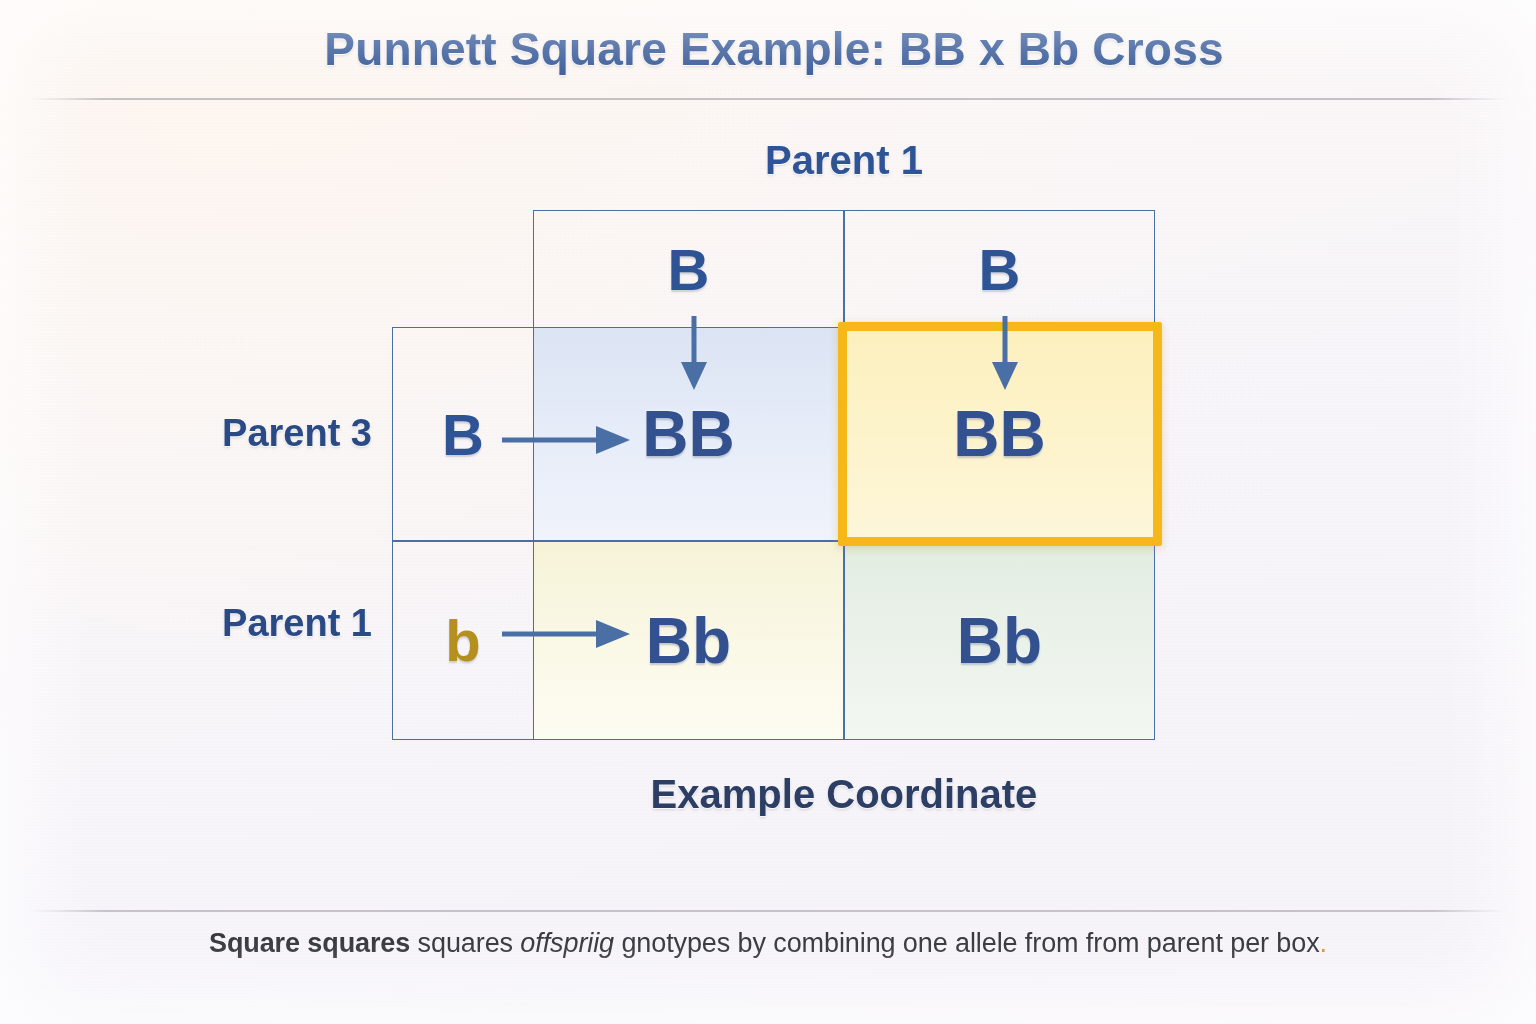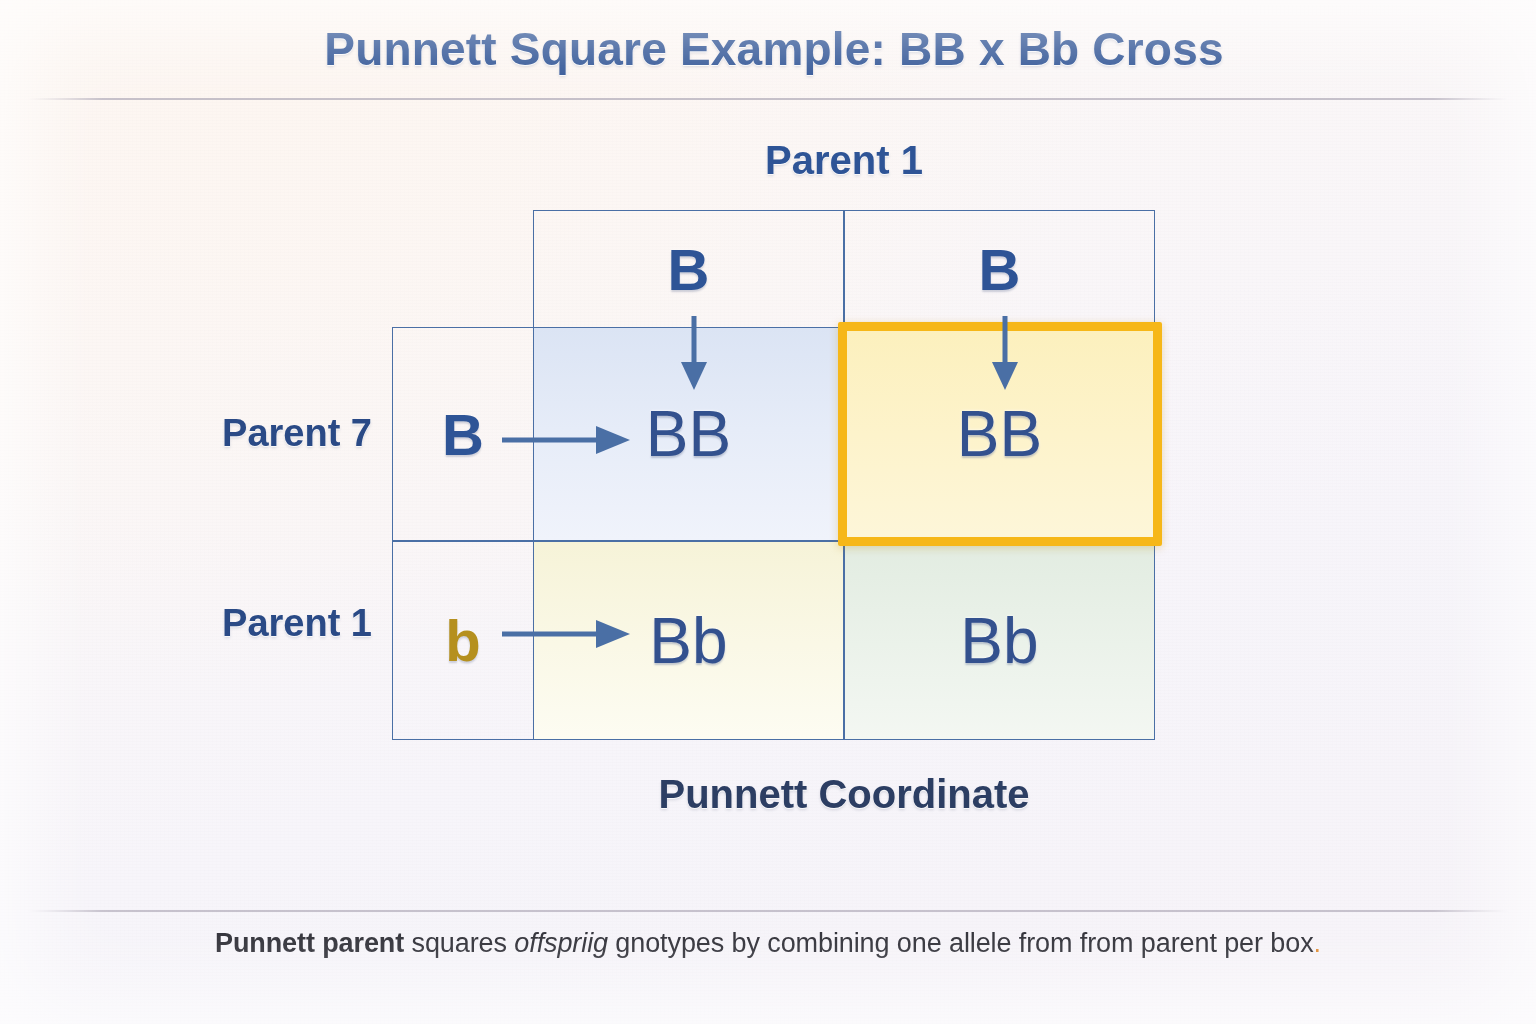--- a/index.html
+++ b/index.html
@@ -122,21 +122,21 @@
   .allele-dominant { color: #2e5496; }
   .allele-recessive { color: #b5901f; }
 
   .genotype-glyph {
     position: absolute;
     inset: 0;
     display: flex;
     align-items: center;
     justify-content: center;
     font-size: 64px;
-    font-weight: 400;
+    font-weight: 700;
     color: #33518e;
     text-shadow: 0 2px 2px rgba(40,60,110,.28), 0 0 3px rgba(255,255,255,.95);
   }
 
   
   #cell-0-0 { background: linear-gradient(180deg, #dbe4f4 0%, #e6ecf8 48%, #f0f3fb 100%); }
   #cell-0-1 { background: linear-gradient(180deg, #fcf0bd 0%, #fdf3cb 50%, #fdf6d9 100%); }
   #cell-1-0 { background: linear-gradient(180deg, #f6f3d8 0%, #faf8e6 52%, #fdfcf2 100%); }
   #cell-1-1 { background: linear-gradient(180deg, #e2ece1 0%, #ebf2ea 52%, #f3f7f2 100%); }
 
@@ -252,22 +252,22 @@
     <svg class="arrow-svg" id="arrow-right-0" viewBox="0 0 132 56">
       <line x1="0" y1="28" x2="96" y2="28" stroke="#4a6fa5" stroke-width="5"></line>
       <polygon points="128,28 94,14 94,42" fill="#4a6fa5"></polygon>
     </svg>
     <svg class="arrow-svg" id="arrow-right-1" viewBox="0 0 132 56">
       <line x1="0" y1="28" x2="96" y2="28" stroke="#4a6fa5" stroke-width="5"></line>
       <polygon points="128,28 94,14 94,42" fill="#4a6fa5"></polygon>
     </svg>
   </div>
 
-  <div id="row-label-0">Parent 7</div>
+  <div id="row-label-0">Parent 3</div>
   <div id="row-label-1">Parent 1</div>
 
-  <div id="axis-caption">Punnett Coordinate</div>
+  <div id="axis-caption">Example Coordinate</div>
 
   <div id="footer-rule"></div>
-  <div id="footer-caption"><span class="lead">Punnett parent </span><span>squares </span><span class="ital">offspriig</span><span> gnotypes by combining one allele from from parent per box</span><span class="dot">.</span></div>
+  <div id="footer-caption"><span class="lead">Square squares </span><span>squares </span><span class="ital">offspriig</span><span> gnotypes by combining one allele from from parent per box</span><span class="dot">.</span></div>
 
   <div id="vignette"></div>
 </div>
 
 </body></html>

